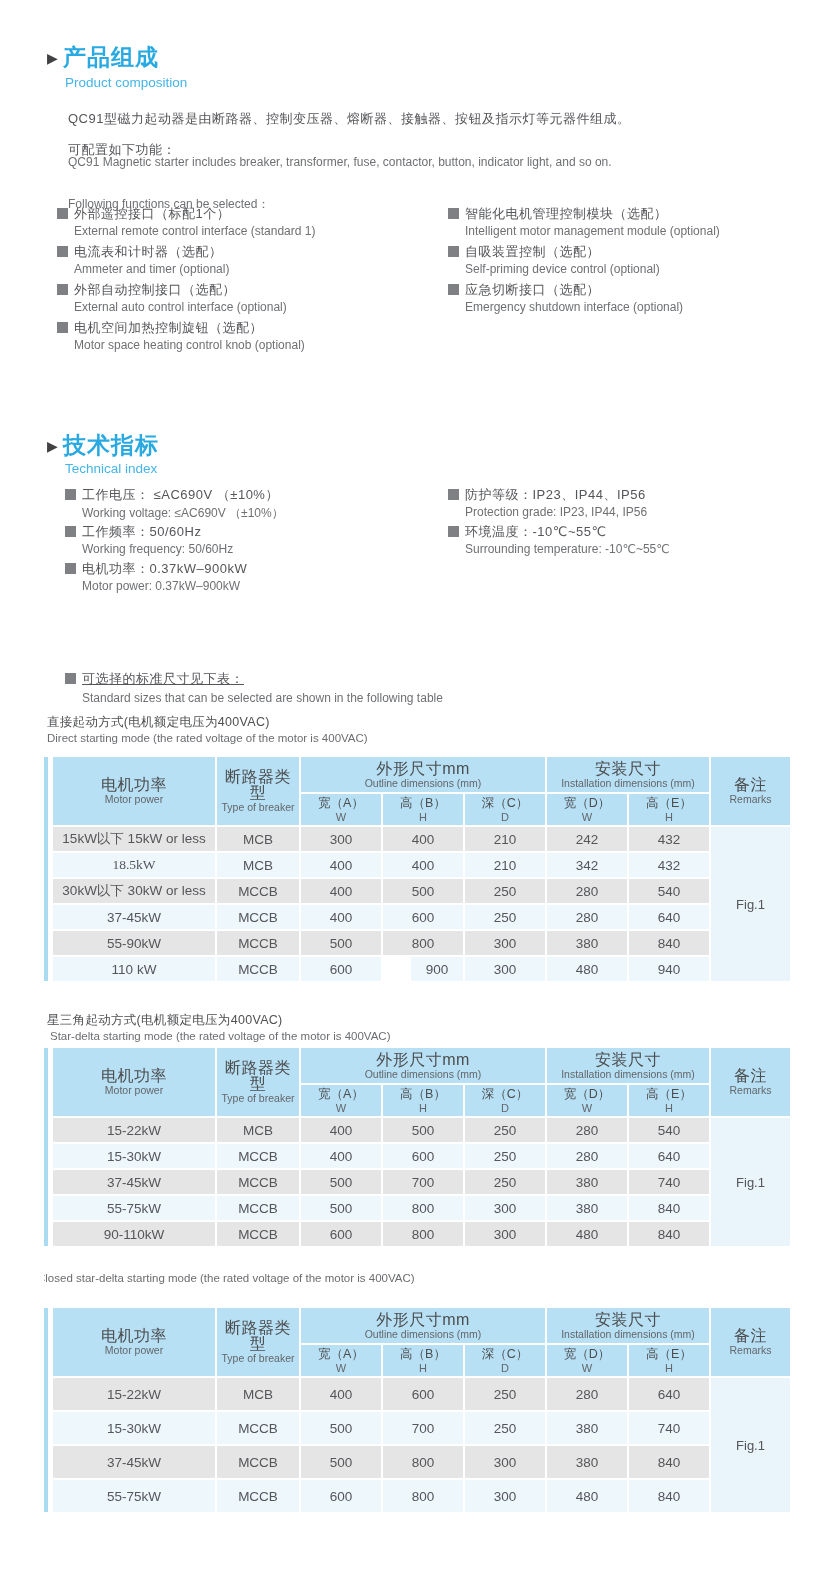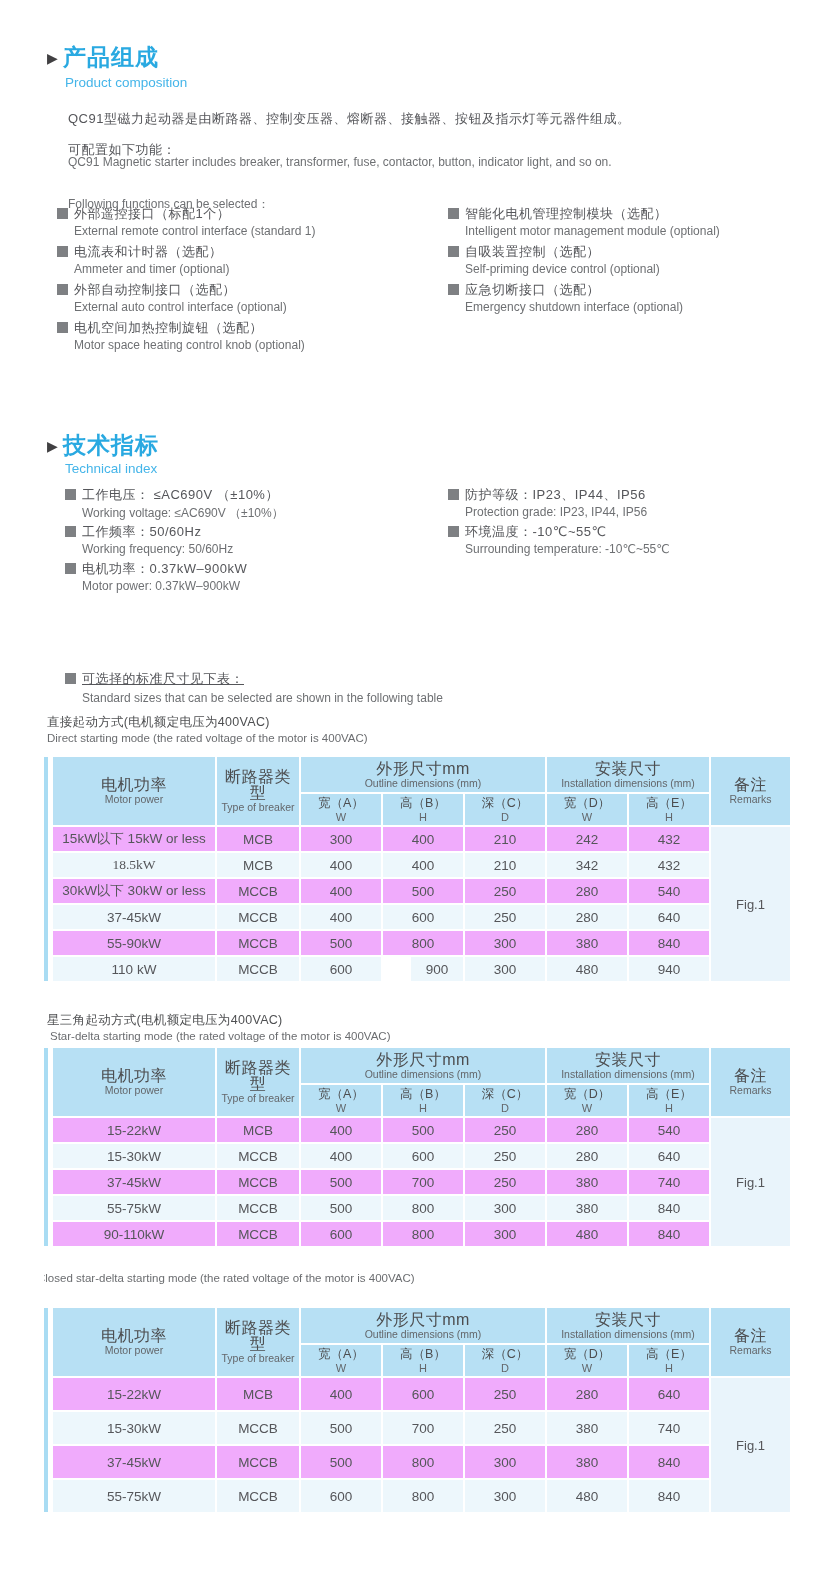--- a/index.html
+++ b/index.html
@@ -26,21 +26,21 @@
   .strip{position:absolute;left:0;width:4px;background:#a9dcf3;}
   .tbl{position:absolute;left:9px;display:grid;
        grid-template-columns:162px 82px 80px 80px 80px 80px 80px 79px;
        gap:2px;background:#ffffff;}
   .hc{background:#b7e0f4;display:flex;flex-direction:column;align-items:center;justify-content:center;text-align:center;}
   .hc .zh{font-size:16px;color:#4c4d4f;line-height:16px;letter-spacing:.5px;}
   .hc .en{font-size:10.5px;color:#63666a;line-height:12px;}
   .hc .subzh{font-size:12.5px;color:#4c4d4f;line-height:15px;}
   .hc .suben{font-size:11px;color:#63666a;line-height:12px;}
   .bc{display:flex;align-items:center;justify-content:center;font-size:13.5px;color:#55565a;}
-  .bgA{background:#f0abfc;} .bgB{background:#edf7fc;}
+  .bgA{background:#e5e5e5;} .bgB{background:#edf7fc;}
   .remark{background:#e9f4fb;display:flex;align-items:center;justify-content:center;font-size:13px;color:#55565a;}
 </style>
 </head>
 <body>
 
 <div class="page">
 
   <span class="abs sec-arrow" style="left:47px;top:50px;">▶</span>
   <div class="abs sec-title-zh" style="left:63px;top:42px;">产品组成</div>
   <div class="abs sec-title-en" style="left:65px;top:75px;">Product composition</div>

